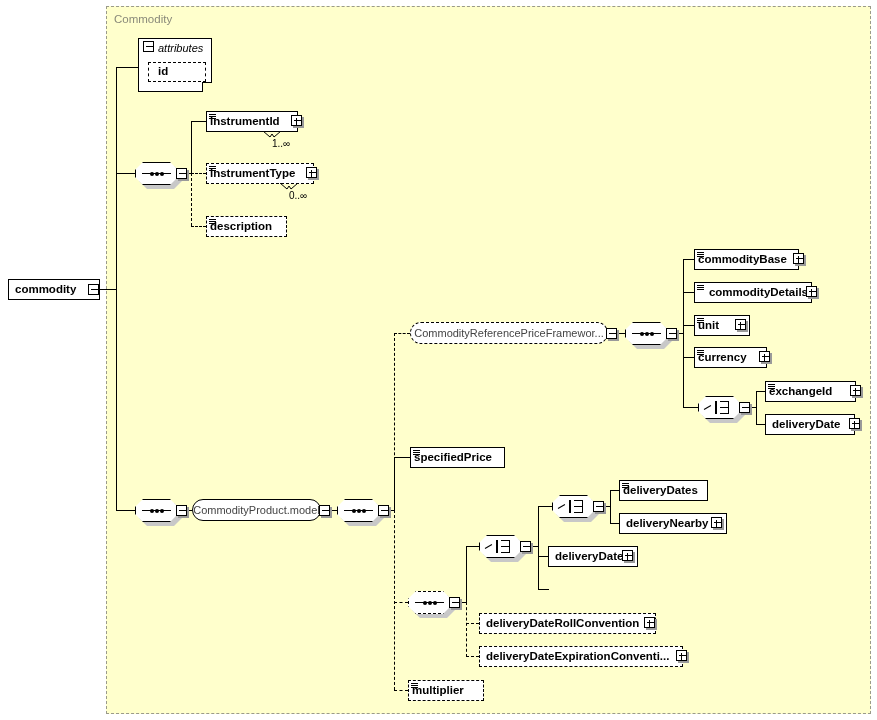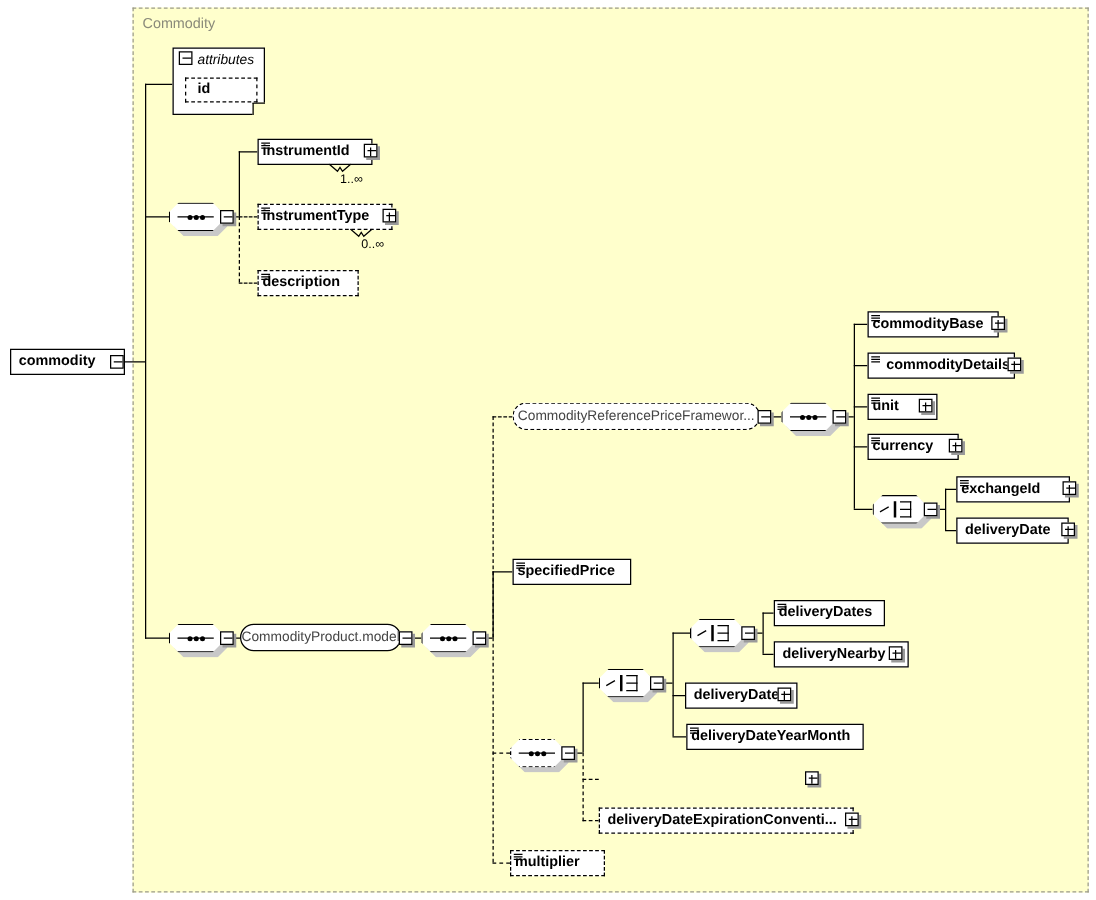--- a/index.html
+++ b/index.html
@@ -502,29 +502,24 @@
   <div class="node" style="left:619px;top:513px;width:108px;">
     <span class="lbl" style="padding-left:6px;">deliveryNearby</span>
   </div>
   <div class="pm plus shadow" style="left:711px;top:517px;"></div>
 
   <div class="node" style="left:548px;top:546px;width:90px;">
     <span class="lbl" style="padding-left:6px;">deliveryDate</span>
   </div>
   <div class="pm plus shadow" style="left:622px;top:550px;"></div>
 
-  <div class="node has-icon" style="left:549px;top:579px;width:142px;">
-    <span class="elicon">
-        <i></i>
-        <i></i>
-        <i></i>
-      </span>
-    <span class="lbl">deliveryDateYearMonth</span>
-  </div>
-
+
+  <div class="node dashed" style="left:479px;top:613px;width:177px;">
+    <span class="lbl" style="padding-left:6px;">deliveryDateRollConvention</span>
+  </div>
   <div class="pm plus shadow" style="left:644px;top:617px;"></div>
 
   <div class="node dashed" style="left:479px;top:646px;width:204px;">
     <span class="lbl" style="padding-left:6px;">deliveryDateExpirationConventi...</span>
   </div>
   <div class="pm plus shadow" style="left:676px;top:650px;"></div>
 
   <div class="node has-icon dashed" style="left:408px;top:680px;width:76px;">
     <span class="elicon">
         <i></i>

